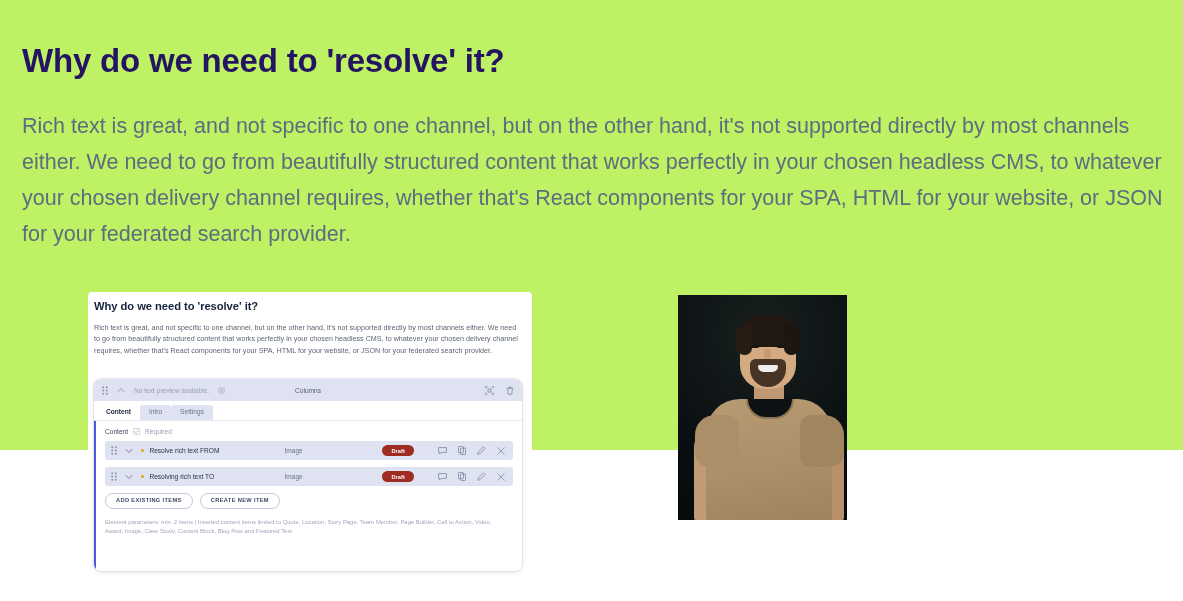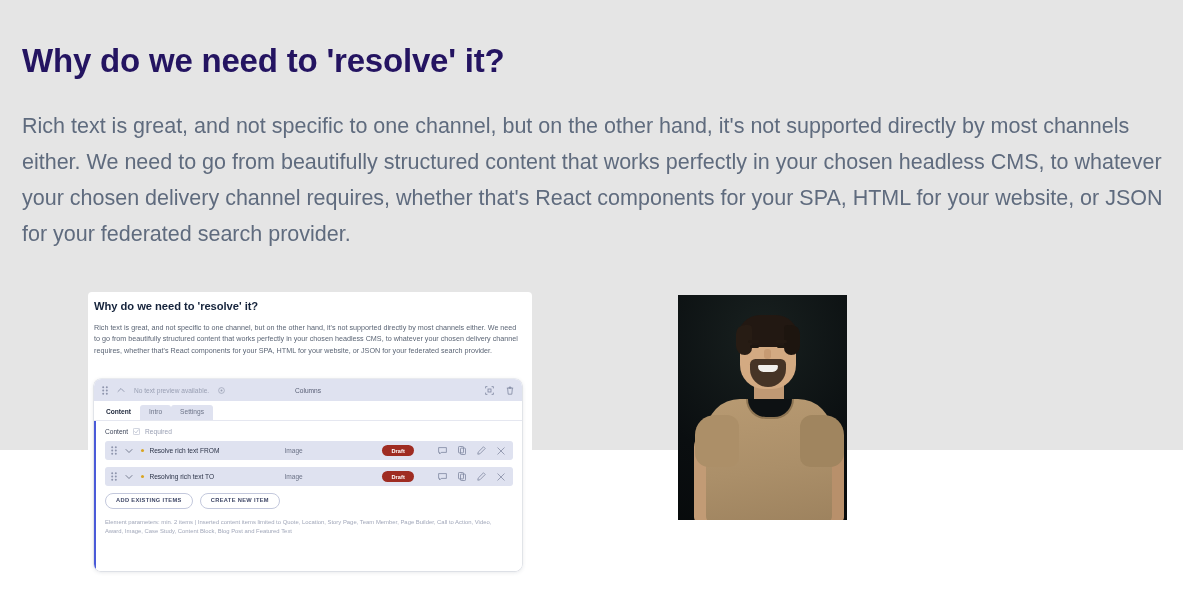--- a/index.html
+++ b/index.html
@@ -4,21 +4,21 @@
 <style>
   * { box-sizing: border-box; }
   html, body {
     margin: 0; padding: 0;
     width: 1183px; height: 601px;
     background: #ffffff;
     font-family: "Liberation Sans", sans-serif;
     overflow: hidden;
   }
 
-  .page { position: relative; width: 1183px; height: 450px; background:#e5e5e5; }
+  .page { position: relative; width: 1183px; height: 450px; background:#bef264; }
 
   
   .article-heading {
     position: absolute;
     left: 22px; top: 18px;
     width: 1140px;
     font-size: 33px;
     font-weight: 700;
     letter-spacing: -0.2px;
     color: #241461;

